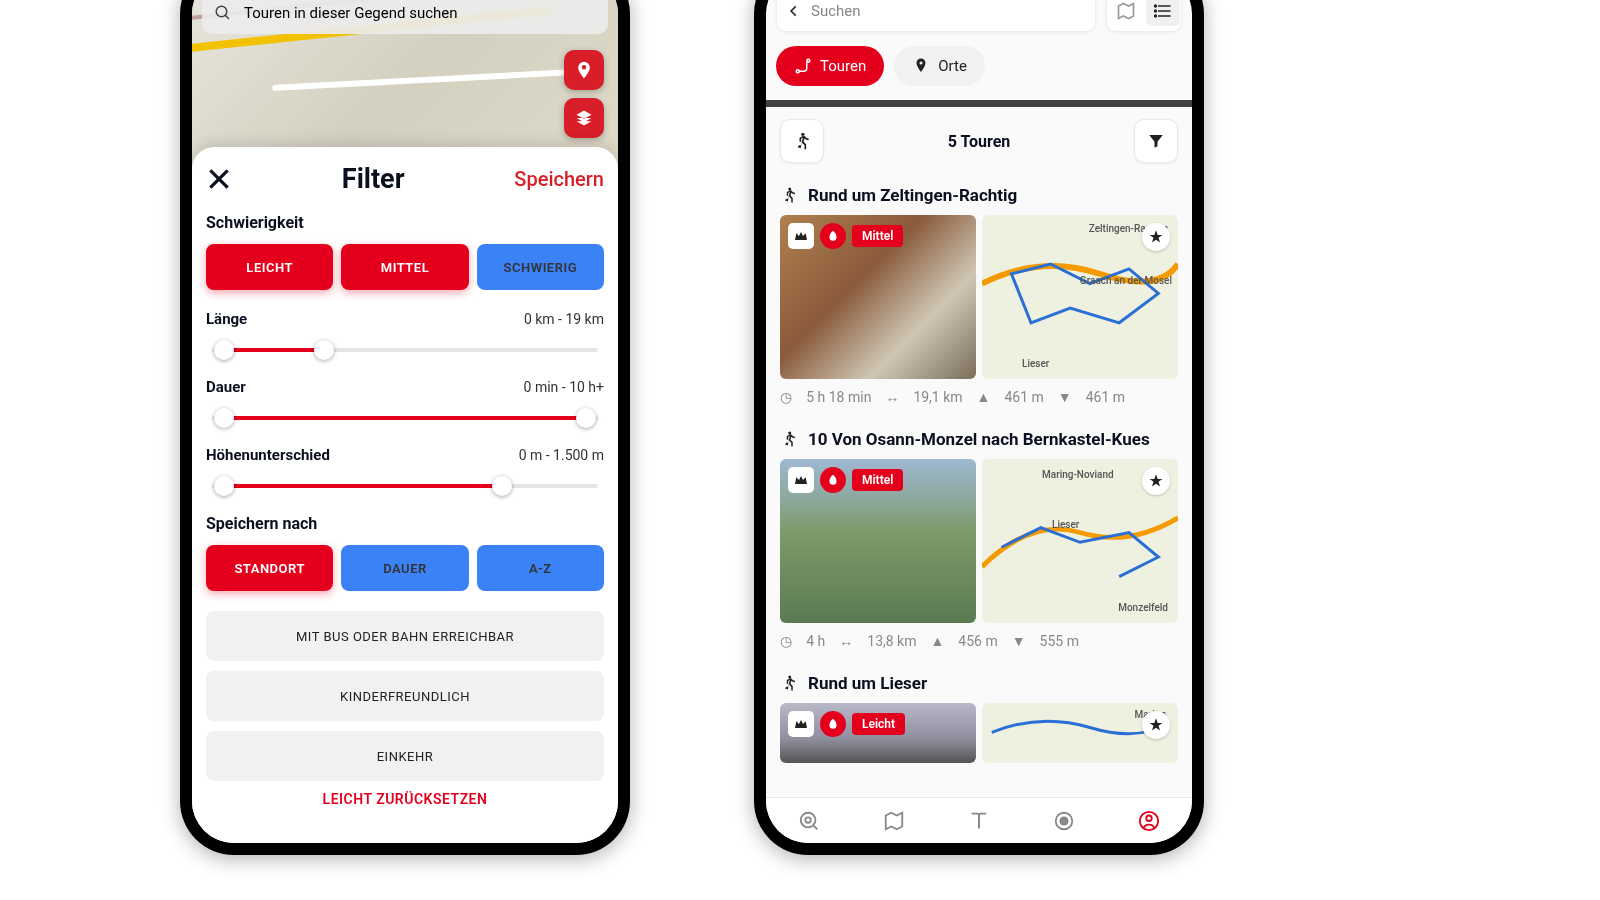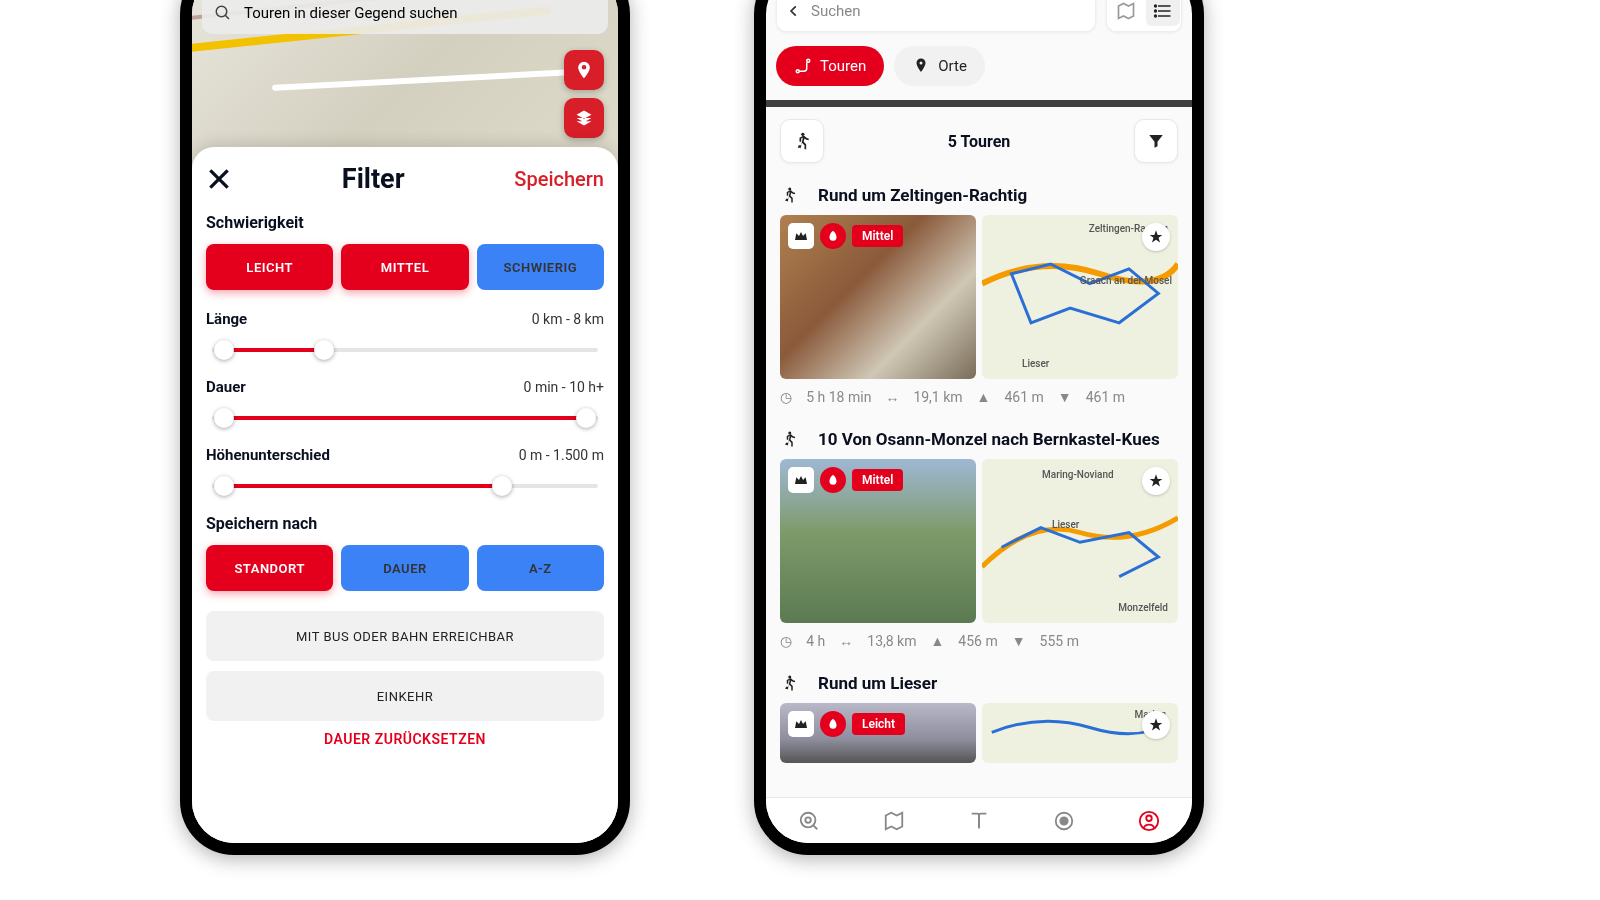--- a/index.html
+++ b/index.html
@@ -74,21 +74,21 @@
   .chip-red  { background:#e4001d; color:#fff;}
   .chip-gray { background:#f1f1f1; color:#222;}
 
   .results { position:absolute; top:128px; left:0; right:0; bottom:46px; border-top:7px solid #404040; overflow:hidden;}
   .res-head { display:flex; align-items:center; justify-content:space-between; padding:12px 14px; }
   .sq-btn { width:44px; height:44px; background:#fff; border:1px solid #e8e8e8; border-radius:10px;
     display:flex; align-items:center; justify-content:center; box-shadow:0 1px 3px rgba(0,0,0,.06); cursor:pointer;}
   .res-title { font-size:16px; font-weight:700; color:#0b1020;}
 
   .tour { padding:4px 14px 14px 14px;}
-  .t-title { display:flex; align-items:center; gap:20px; font-size:17px; font-weight:700; color:#0b1020; margin:6px 0 10px 0;}
+  .t-title { display:flex; align-items:center; gap:10px; font-size:17px; font-weight:700; color:#0b1020; margin:6px 0 10px 0;}
   .pair { display:flex; gap:6px; height:164px;}
   .ph-img, .ph-map { flex:1; border-radius:6px; position:relative; overflow:hidden;}
   .ph-img { background:linear-gradient(135deg,#b08050,#8a5a3b 40%,#cfc7b5 70%,#7a6d5a);}
   .ph-img.v2 { background:linear-gradient(180deg,#9fb8d4 0%,#7d9a6a 45%,#5c7a52 100%);}
   .ph-img.v3 { background:linear-gradient(180deg,#b8b8c8 0%,#8e8e9e 60%,#555 100%);}
   .ph-map { background:#eef0e0;}
   .route { position:absolute; inset:0;}
   .badges { position:absolute; top:8px; left:8px; display:flex; gap:6px; align-items:center;}
   .badge-sq { width:26px; height:26px; background:#fff; border-radius:5px; display:flex; align-items:center; justify-content:center;}
   .badge-rnd{ width:26px; height:26px; background:#e4001d; border-radius:50%; display:flex; align-items:center; justify-content:center;}
@@ -141,21 +141,21 @@
 
       <div class="sec-label">Schwierigkeit</div>
       <div class="seg">
         <div class="seg-btn seg-on">LEICHT</div>
         <div class="seg-btn seg-on">MITTEL</div>
         <div class="seg-btn seg-off">SCHWIERIG</div>
       </div>
 
       <div class="row-lbl">
           <span class="name">Länge</span>
-          <span class="val">0 km - 8 km</span>
+          <span class="val">0 km - 19 km</span>
         </div>
       <div class="slider">
         <div class="track"></div>
           <div class="fill" style="left:18px; width:92px;"></div>
         <div class="knob" style="left:8px;"></div>
           <div class="knob" style="left:108px;"></div>
       </div>
 
       <div class="row-lbl">
           <span class="name">Dauer</span>
@@ -180,23 +180,24 @@
       </div>
 
       <div class="sec-label" style="margin-top:4px;">Speichern nach</div>
       <div class="seg">
         <div class="seg-btn seg-on">STANDORT</div>
         <div class="seg-btn seg-off">DAUER</div>
         <div class="seg-btn seg-off">A-Z</div>
       </div>
 
       <div class="full-btn">MIT BUS ODER BAHN ERREICHBAR</div>
+      <div class="full-btn">KINDERFREUNDLICH</div>
       <div class="full-btn">EINKEHR</div>
 
-      <div class="reset">DAUER ZURÜCKSETZEN</div>
+      <div class="reset">LEICHT ZURÜCKSETZEN</div>
     </div>
   </div>
 </div>
 
 <div class="phone phone-right">
   <div class="screen" style="background:#fafafa;">
 
     <div class="topbar">
       <div class="search2">
         <svg class="back-chev" viewBox="0 0 24 24" fill="none" stroke="#333" stroke-width="3">

